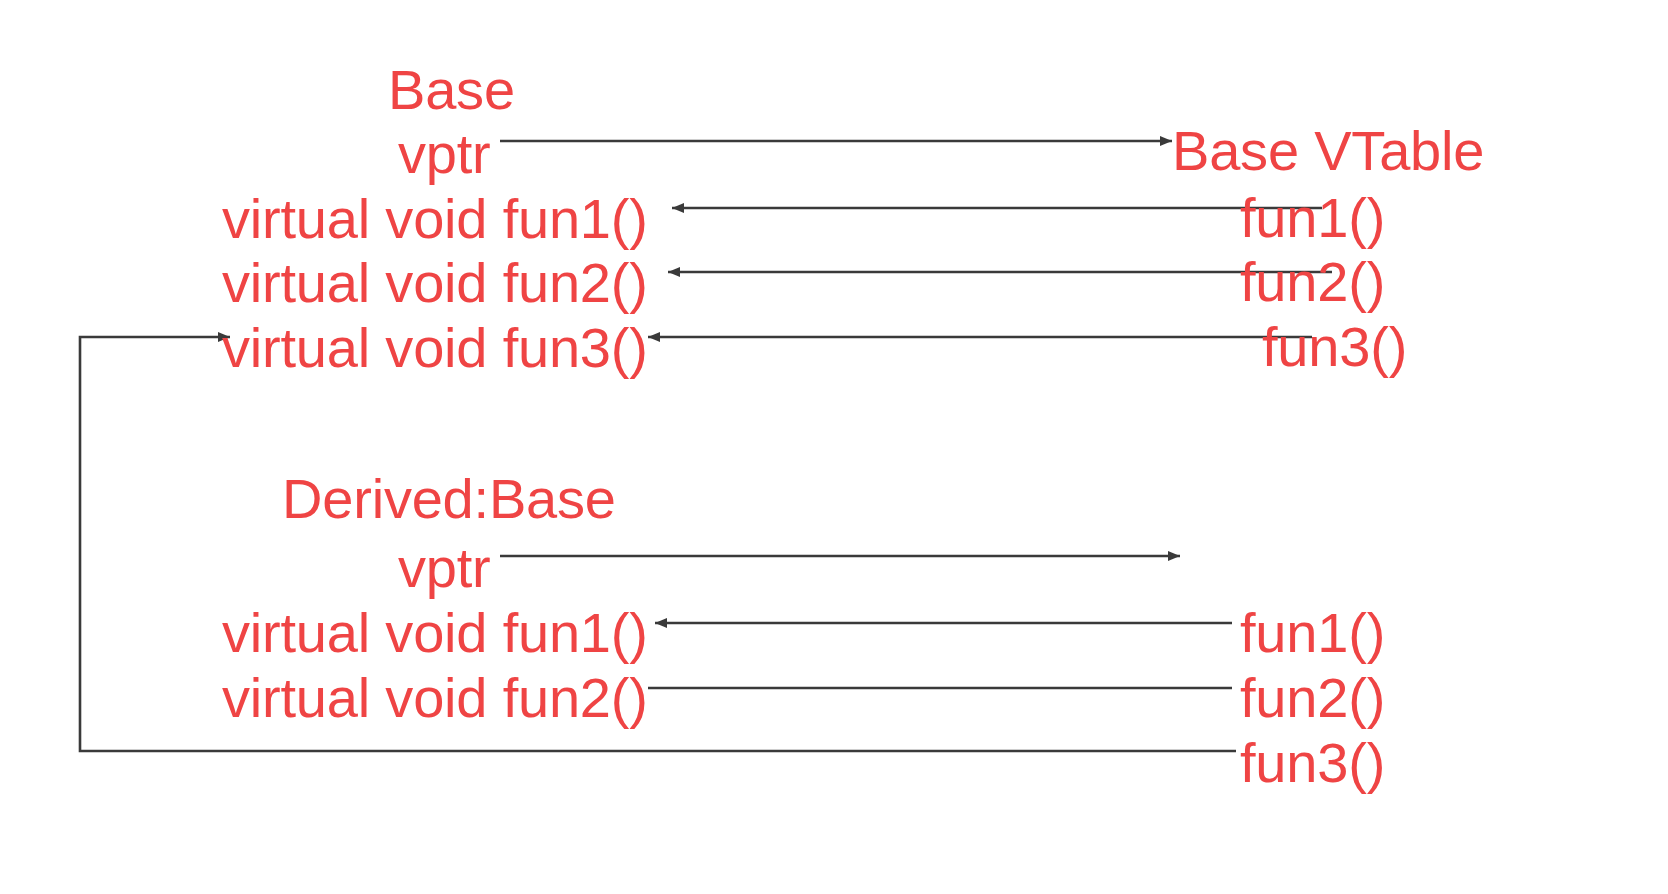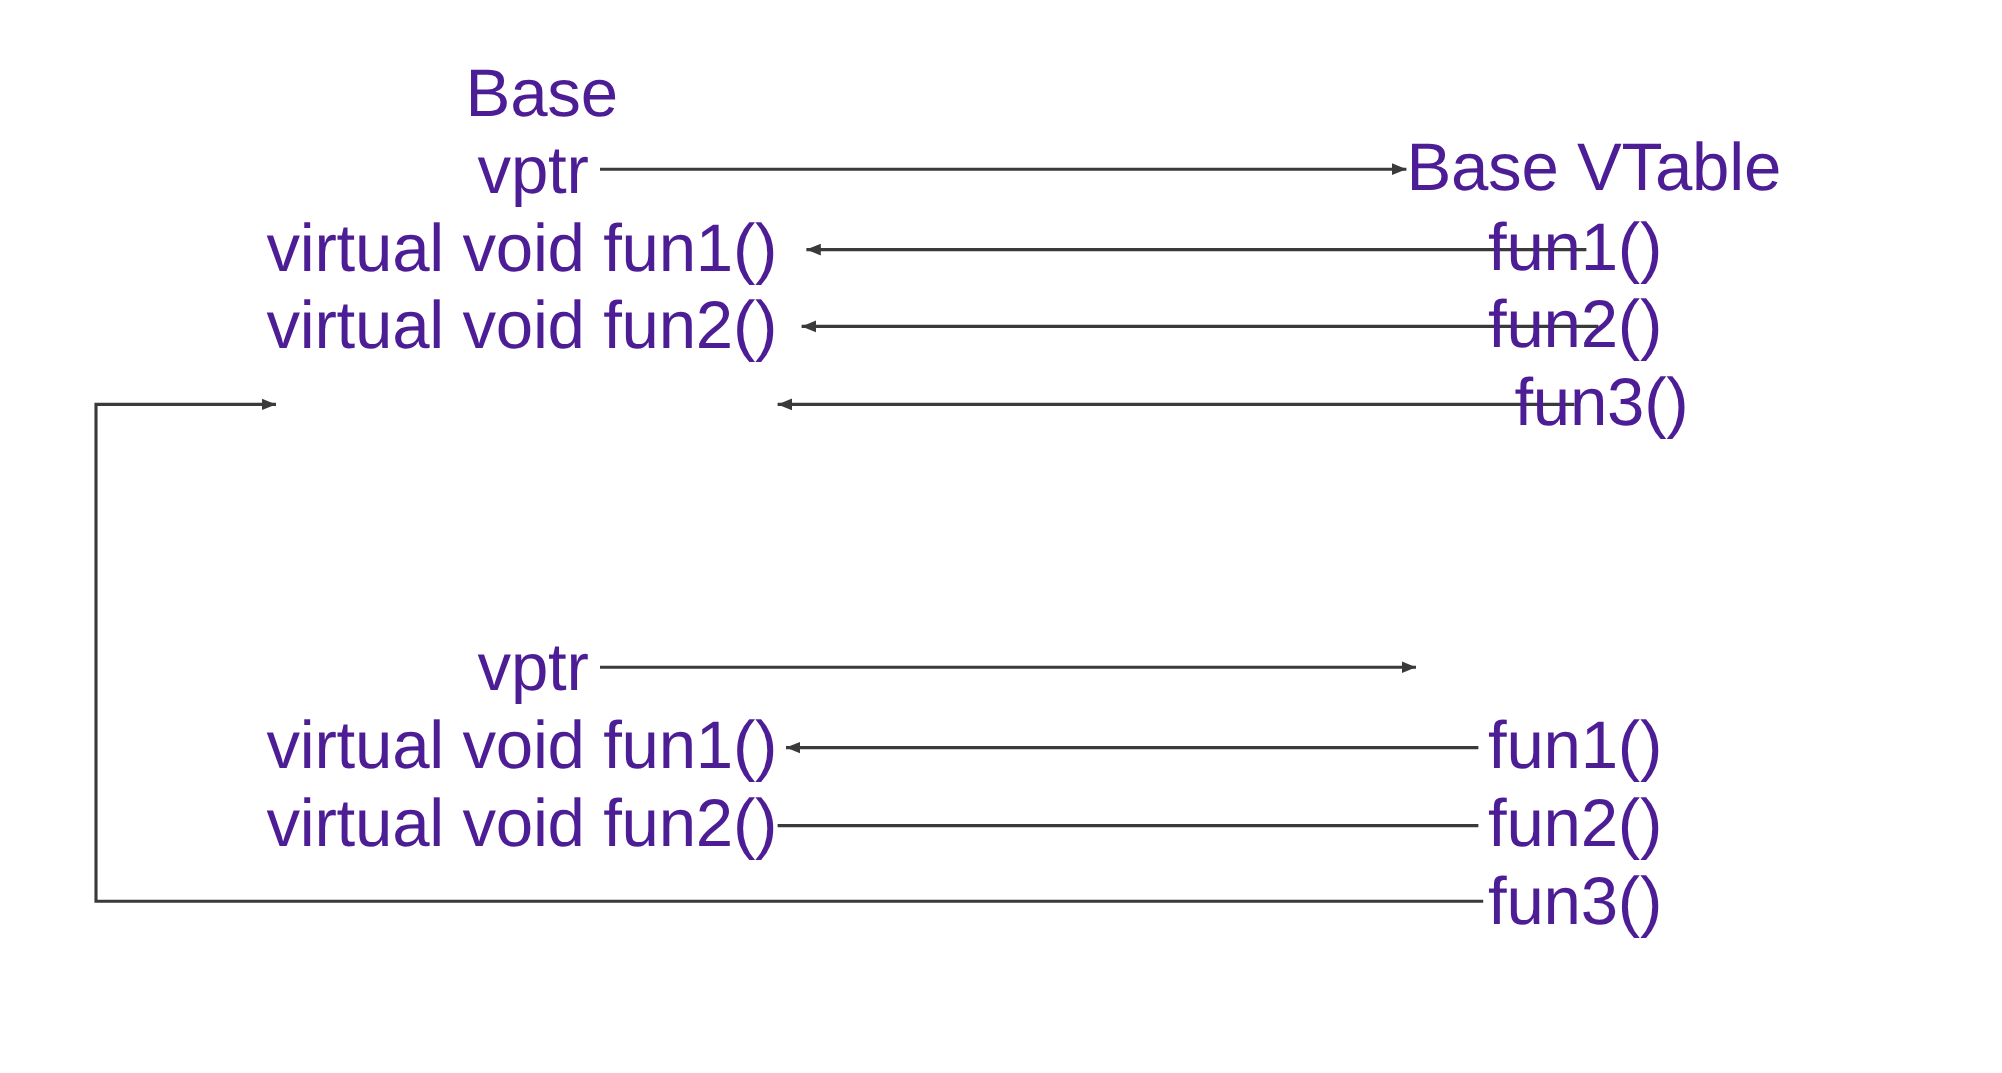--- a/index.html
+++ b/index.html
@@ -21,26 +21,27 @@
   #wires {
     position: absolute;
     left: 0;
     top: 0;
     width: 1668px;
     height: 894px;
     pointer-events: none;
   }
   .lbl {
     position: absolute;
-    color: #4c1d95;
+    color: #ef4444;
     font-size: 56px;
     line-height: 1;
     white-space: pre;
     font-weight: 400;
     letter-spacing: -0.2px;
+    margin-top: 12px;
   }
   
   .lbl.left   { text-align: left; }
 
   
   #base-title       { left: 388px;  top: 50px;  }
   #base-vptr        { left: 398px;  top: 114px; }
   #base-fun1        { left: 222px;  top: 179px; }
   #base-fun2        { left: 222px;  top: 243px; }
   #base-fun3        { left: 222px;  top: 308px; }
@@ -96,29 +97,31 @@
   </svg>
 
   <div class="lbl left" id="base-title">Base</div>
 
   <div class="lbl left" id="base-vptr">vptr</div>
 
   <div class="lbl left" id="base-fun1">virtual void fun1()</div>
 
   <div class="lbl left" id="base-fun2">virtual void fun2()</div>
 
+  <div class="lbl left" id="base-fun3">virtual void fun3()</div>
 
   <div class="lbl left" id="basevt-title">Base VTable</div>
 
   <div class="lbl left" id="basevt-fun1">fun1()</div>
 
   <div class="lbl left" id="basevt-fun2">fun2()</div>
 
   <div class="lbl left" id="basevt-fun3">fun3()</div>
 
+  <div class="lbl left" id="derived-title">Derived:Base</div>
 
   <div class="lbl left" id="derived-vptr">vptr</div>
 
   <div class="lbl left" id="derived-fun1">virtual void fun1()</div>
 
   <div class="lbl left" id="derived-fun2">virtual void fun2()</div>
 
 
   <div class="lbl left" id="dervt-fun1">fun1()</div>
 

